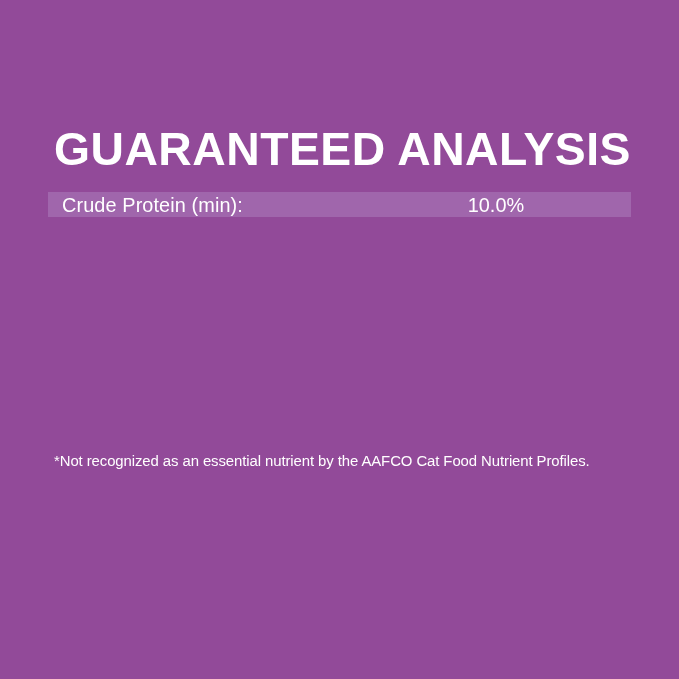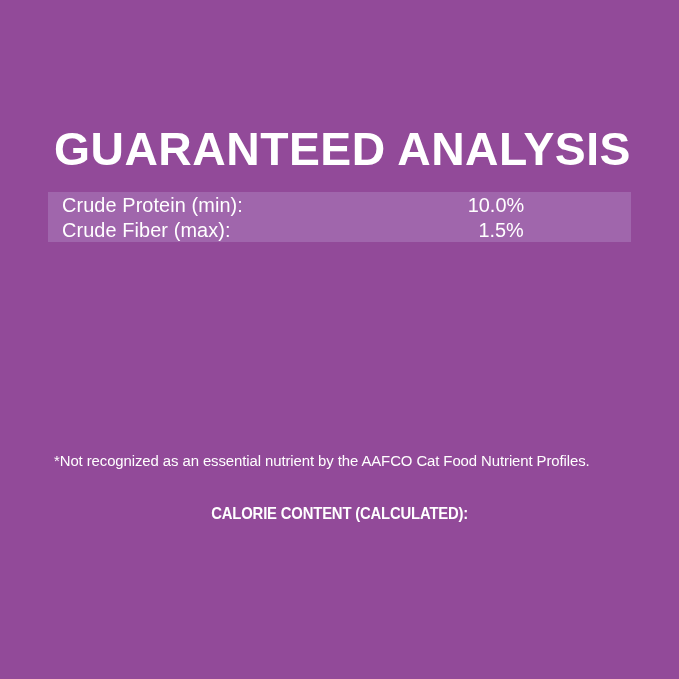--- a/index.html
+++ b/index.html
@@ -125,31 +125,24 @@
   <div class="title">GUARANTEED ANALYSIS</div>
 
   <div class="table">
 
     <div class="row striped">
       <span class="row-label">Crude Protein (min):</span>
       <span class="row-value">10.0%</span>
     </div>
 
 
-    <div class="row striped">
-      <span class="row-label">Crude Fiber (max):</span>
-      <span class="row-value">1.5%</span>
-    </div>
 
 
 
 
   </div>
 
   <div class="footnote">*Not recognized as an essential nutrient by the AAFCO Cat Food Nutrient Profiles.</div>
 
   <div class="calorie-block">
-    <div>
-      <span class="calorie-heading">CALORIE CONTENT (CALCULATED):</span>
-    </div>
   </div>
 
 </div>
 
 </body></html>

